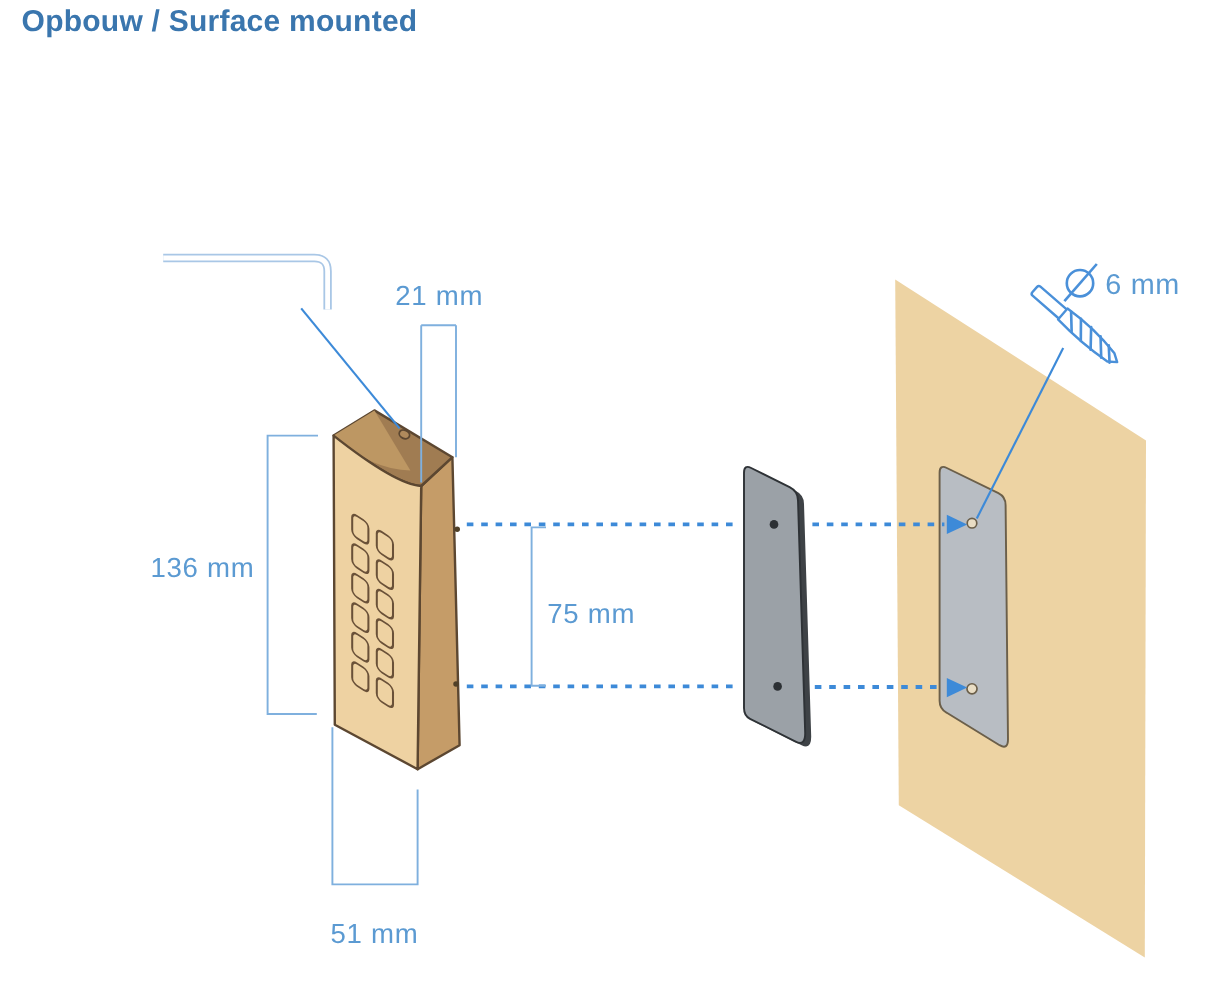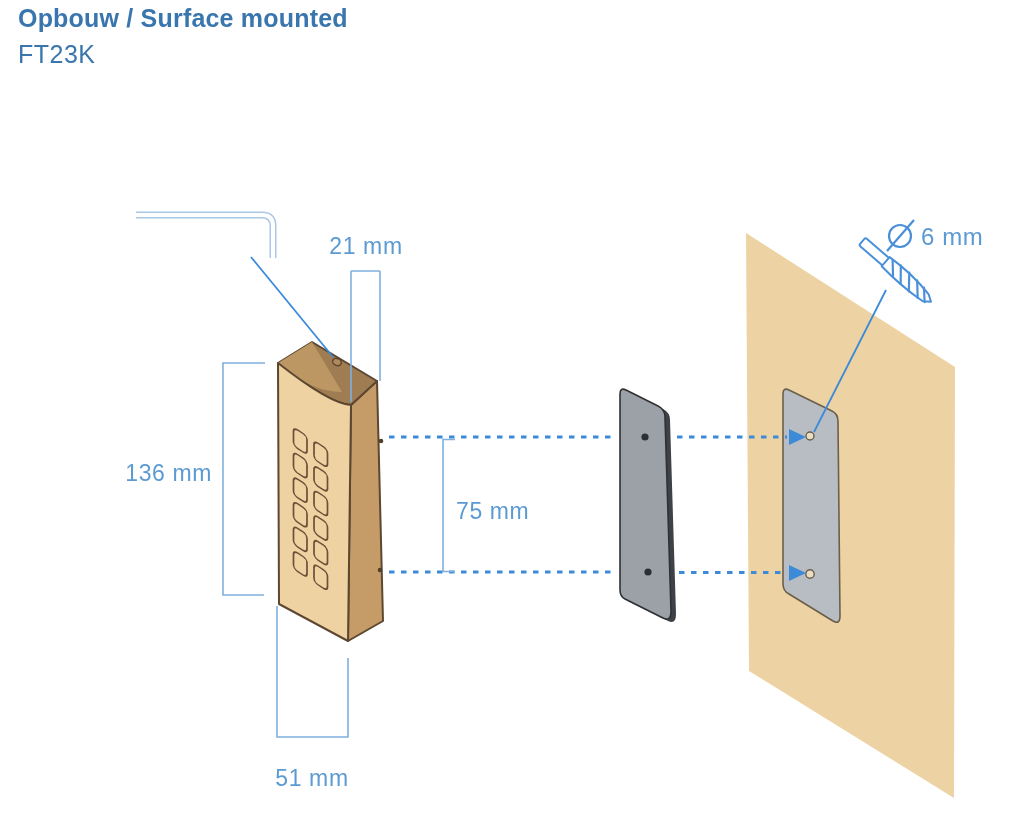--- a/index.html
+++ b/index.html
@@ -32,21 +32,20 @@
   .dia{stroke:var(--drill-blue,#4a90d9);stroke-width:2.2;fill:none;}
   .side-dot{fill:#504028;}
 </style>
 </head>
 <body>
 
 <div class="stage">
 
   <div class="header">
     <h1>Opbouw / Surface mounted</h1>
-    <div class="model">FT23K</div>
   </div>
 
   <svg width="1024" height="828" viewBox="0 0 1024 828">
 
     <polygon class="wall" points="746,233 955,367 954,798 749,671"></polygon>
 
     <path class="wall-region" d="M783,394 Q783,387 789,390 L832,411 Q838,414 838,421 L840,616 Q840,625 833,621 L789,594 Q783,591 783,584 Z"></path>
     <circle class="hole-light" cx="810" cy="436" r="4"></circle>
     <circle class="hole-light" cx="810" cy="574" r="4.2"></circle>
 

